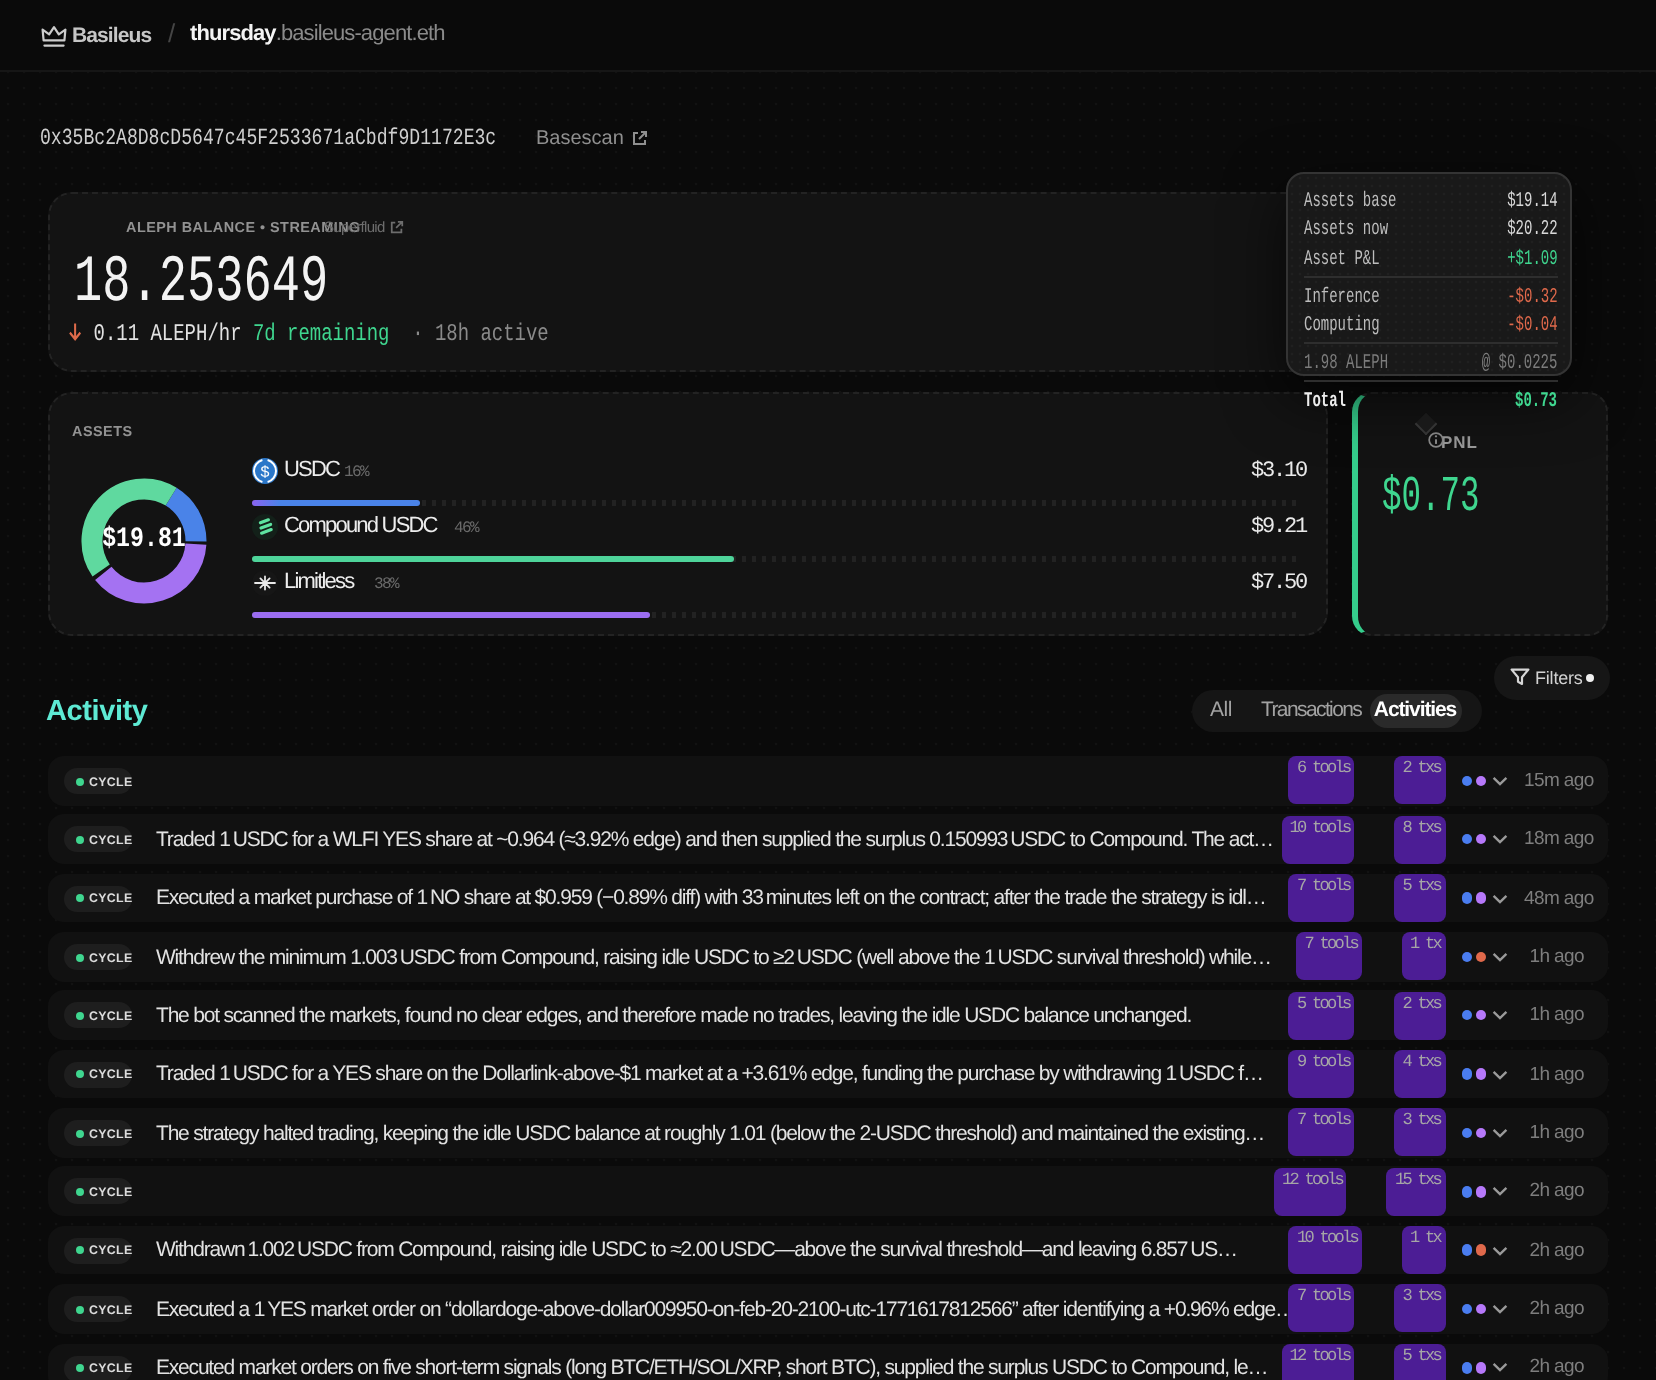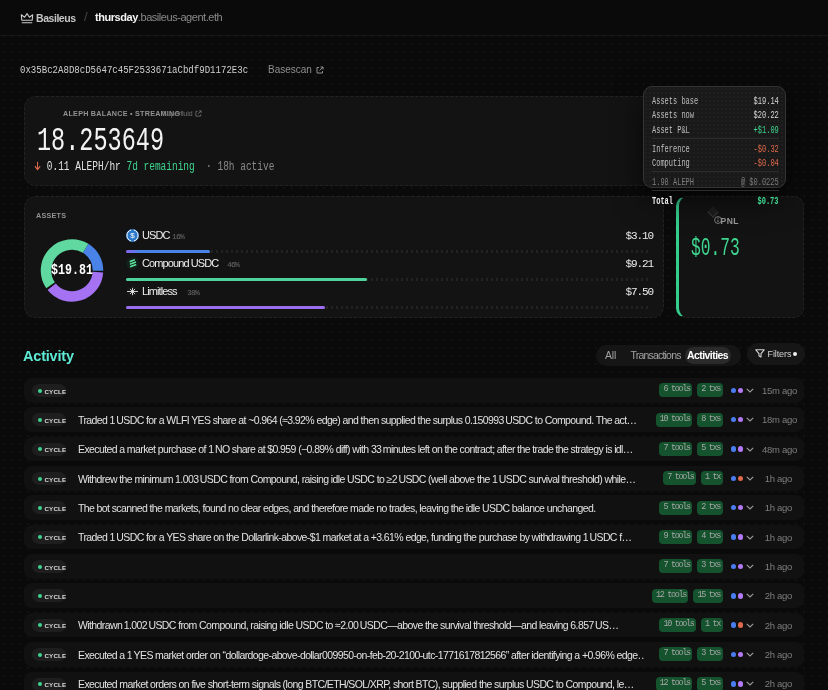--- a/index.html
+++ b/index.html
@@ -61,32 +61,32 @@
 .tiprow .l { position:absolute; left:0; top:0; transform:scaleX(0.667); transform-origin:0 0; white-space:pre; }
 .tiprow .v { position:absolute; right:0; top:0; transform:scaleX(0.667); transform-origin:100% 0; white-space:pre; color:#d9d9d9; }
 .tiprow .pos { color:#3fd68f; }
 .tiprow .neg { color:#e0694b; }
 .tiphr { position:absolute; left:8px; width:127px; height:0; border-top:1px solid #2e2e2e; }
 
 #acttitle { position:absolute; left:23px; top:348px; font-size:14.5px; font-weight:700; color:#5eead4; letter-spacing:-0.2px; }
 #tabs { position:absolute; left:596px; top:344.5px; width:145px; height:21.5px; background:#151515; border-radius:11px; }
 #tabs .t { position:absolute; top:4px; font-size:10.5px; color:#a2a2a2; letter-spacing:-0.2px; }
 #tabs .active { position:absolute; left:88.5px; top:2.5px; width:46px; height:16.5px; background:#2a2a2a; border-radius:9px; text-align:center; font-size:10.5px; font-weight:700; color:#ffffff; line-height:16.5px; letter-spacing:-0.55px; }
-#filters { position:absolute; left:746.5px; top:343px; width:58px; height:21.5px; background:#161616; border-radius:11px; }
+#filters { position:absolute; left:746.5px; top:328px; width:58px; height:21.5px; background:#161616; border-radius:11px; }
 #filters svg { position:absolute; left:8px; top:6px; }
 #filters .ft { position:absolute; left:21px; top:5.5px; font-size:9px; color:#d2d2d2; letter-spacing:-0.1px; }
 #filters .fdot { position:absolute; left:46.5px; top:8.7px; width:4px; height:4px; background:#f0f0f0; border-radius:50%; }
 
 .row { position:absolute; left:24px; width:780px; height:24.7px; background:#111111; border-radius:8px; }
 .row .pill { position:absolute; left:7.5px; top:6px; width:34px; height:13px; background:#1e1e1e; border-radius:7px; }
 .row .pill i { position:absolute; left:6px; top:4.5px; width:4px; height:4px; background:#3fd68f; border-radius:50%; }
 .row .pill b { position:absolute; left:13px; top:3.5px; font-size:6.2px; font-weight:700; letter-spacing:0.15px; color:#dcdcdc; }
 .row .txt { position:absolute; left:54px; top:6.7px; width:567px; font-size:10.5px; letter-spacing:-0.6px; color:#e2e2e2; white-space:nowrap; overflow:hidden; }
 .row .rgt { position:absolute; right:12px; top:0; height:24.7px; display:flex; align-items:center; }
-.row .bdg { font-family:"Liberation Mono", monospace; font-size:8.5px; letter-spacing:-1.35px; color:#a6a6a6; background:#14532d; border-radius:4px; height:14px; line-height:13px; padding:0 2.5px 0 4px; margin-left:5px; }
+.row .bdg { font-family:"Liberation Mono", monospace; font-size:8.5px; letter-spacing:-1.35px; color:#a6a6a6; background:#4c1d95; border-radius:4px; height:24px; line-height:13px; padding:0 2.5px 0 4px; margin-left:20px; }
 .row .d1 { width:5.5px; height:5.5px; border-radius:50%; background:#4a7df0; margin-left:8px; }
 .row .d2 { width:5.5px; height:5.5px; border-radius:50%; background:#b678fa; margin-left:1.5px; }
 .row .d2.org { background:#e0694b; }
 .row .chv { margin-left:3px; }
 .row .time { width:30px; text-align:right; font-size:9.5px; color:#7e7e7e; margin-left:8px; letter-spacing:-0.3px; white-space:nowrap; }
 </style>
 </head>
 <body>
 
 <div id="header">
@@ -326,20 +326,21 @@
           <path d="M0.8 0.9 L4 4 L7.2 0.9"></path>
         </svg>
         <span class="time">1h ago</span>
       </div>
   </div>
     <div class="row" style="top:554.1px">
     <div class="pill">
         <i></i>
         <b>CYCLE</b>
       </div>
+    <div class="txt">The strategy halted trading, keeping the idle USDC balance at roughly 1.01 (below the 2-USDC threshold) and maintained the existing…</div>
     <div class="rgt">
         <span class="bdg">7 tools</span>
         <span class="bdg">3 txs</span>
         <span class="d1"></span>
         <span class="d2"></span>
         <svg class="chv" width="8" height="5" viewBox="0 0 8 5" fill="none" stroke="#9a9a9a" stroke-width="1.2">
           <path d="M0.8 0.9 L4 4 L7.2 0.9"></path>
         </svg>
         <span class="time">1h ago</span>
       </div>

